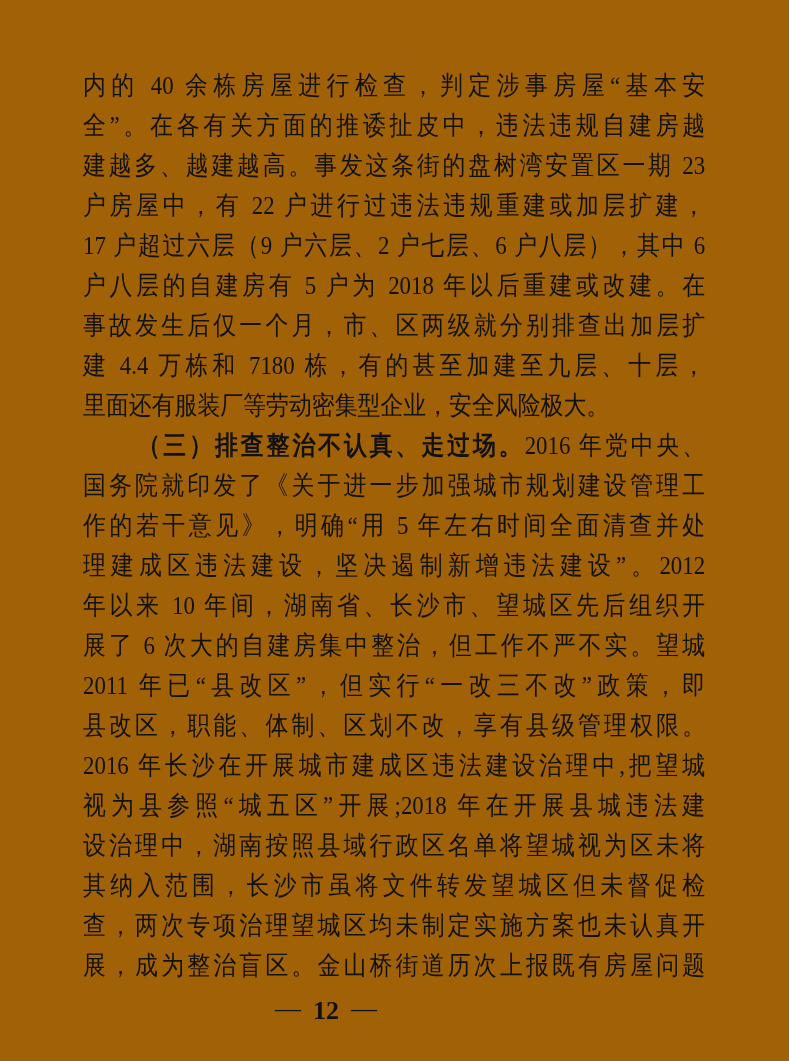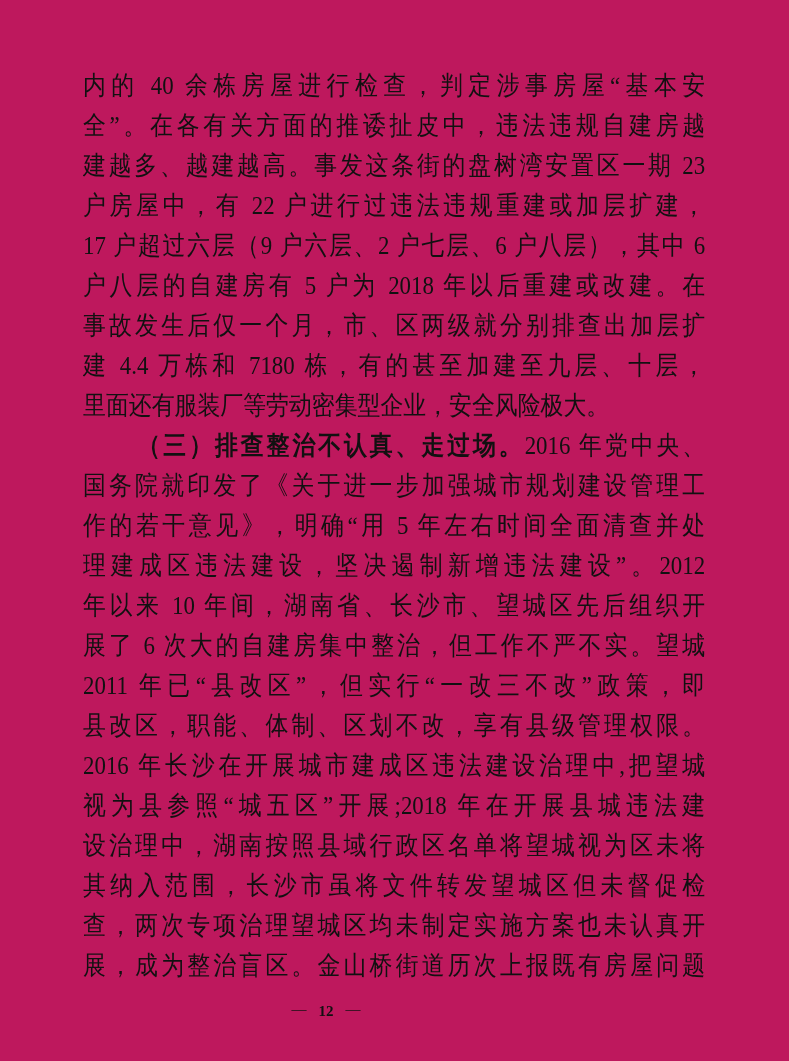--- a/index.html
+++ b/index.html
@@ -4,21 +4,21 @@
 <style>
   html, body {
     margin: 0;
     padding: 0;
     background: #ffffff;
   }
   .page {
     position: relative;
     width: 789px;
     height: 1061px;
-    background: #be185d;
+    background: #a16207;
     overflow: hidden;
     font-family: "Liberation Serif", serif;
     color: #111111;
   }
   .doc-body {
     position: absolute;
     left: 83px;
     top: 66px;
     width: 707px;
   }
@@ -43,21 +43,21 @@
   }
   .bold {
     font-weight: bold;
   }
   .footer {
     position: absolute;
     left: 0;
     top: 996px;
     width: 652px;
     text-align: center;
-    font-size: 15px;
+    font-size: 26px;
     line-height: 30px;
     color: #111111;
   }
   .footer .num {
     display: inline-block;
     margin: 0 12px;
     font-weight: bold;
     font-family: "Liberation Serif", serif;
   }
   .footer .dash {

